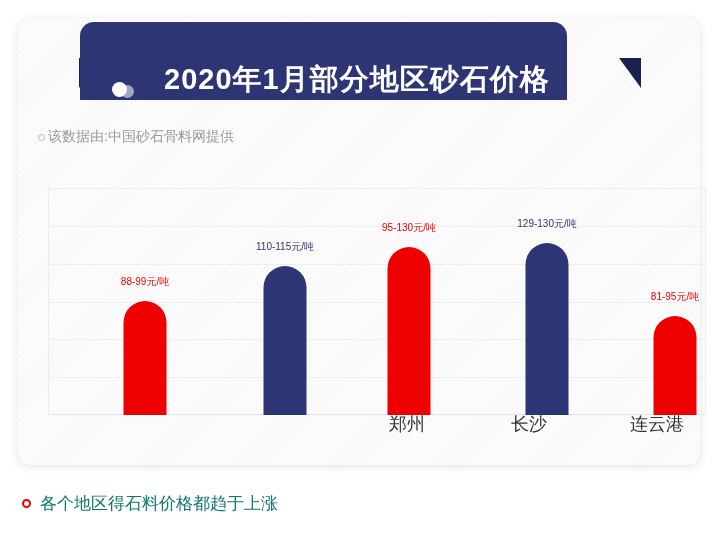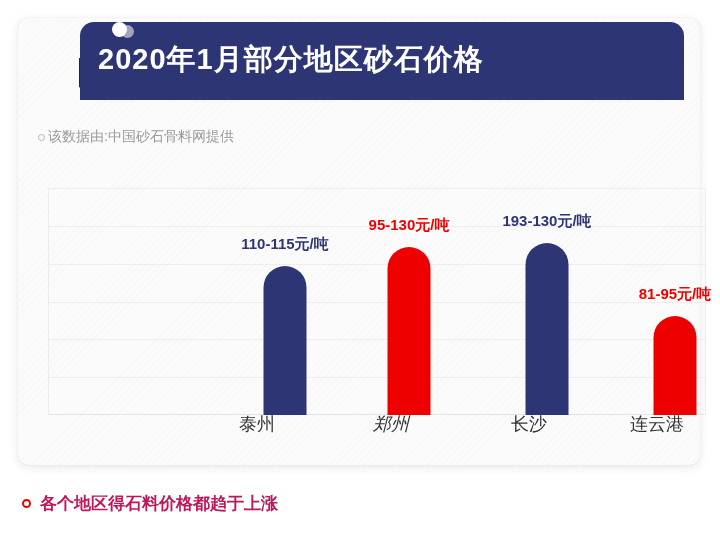--- a/index.html
+++ b/index.html
@@ -55,27 +55,26 @@
   }
   .ribbon-tail.right {
     right: -1px;
     border-width: 0 22px 30px 0;
     border-color: transparent #1b2050 transparent transparent;
   }
   .ribbon {
     position: absolute;
     left: 0;
     top: 0;
-    width: 604px;
+    width: 487px;
     height: 78px;
     background: #2e3574;
     border-radius: 14px 14px 0 0;
     display: flex;
-    align-items: flex-start;
-    flex-direction: column;
+    align-items: flex-end;
   }
   .ribbon-dot-group {
     position: relative;
     width: 34px;
     height: 18px;
     margin-left: 32px;
     flex: 0 0 auto;
   }
   .ribbon-dot-group .d1 {
     position: absolute;
@@ -172,22 +171,22 @@
     bottom: 0;
     left: 50%;
     transform: translateX(-50%);
     width: 43px;
     border-radius: 22px 22px 0 0;
   }
   .bar-value {
     position: absolute;
     left: 50%;
     transform: translateX(-50%);
-    font-size: 15px;
-    font-weight: bold;
+    font-size: 10px;
+    font-weight: normal;
     white-space: nowrap;
   }
 
   
   .cats {
     position: absolute;
     left: 30px;
     top: 412px;
     width: 658px;
     height: 30px;
@@ -213,53 +212,57 @@
   }
   .footer .ring {
     width: 9px;
     height: 9px;
     border: 2px solid #ee0000;
     border-radius: 50%;
     box-sizing: border-box;
     flex: 0 0 auto;
   }
   .footer .ftext {
-    color: #be185d;
+    color: #0f766e;
     font-size: 17px;
-    font-weight: bold;
+    font-weight: normal;
     white-space: nowrap;
   }
 </style>
 </head>
 <body>
 
 <div class="card">
 
   <div class="plot" id="plot-area">
     <div class="baseline"></div>
   <div class="gridline" style="top: 0px;"></div>
       <div class="gridline" style="top: 38px;"></div>
       <div class="gridline" style="top: 76px;"></div>
       <div class="gridline" style="top: 114px;"></div>
       <div class="gridline" style="top: 151px;"></div>
       <div class="gridline" style="top: 189px;"></div>
     </div>
 
   <div class="bars" id="bar-series" style="position:absolute;left:30px;top:170px;">
+      <div class="bar-slot" style="left: 32px;">
+        <div class="bar" style="height: 114px; background: rgb(238, 0, 0);"></div>
+        <div class="bar-value" style="color: rgb(238, 0, 0); bottom: 126px;">88-99元/吨</div>
+      </div>
       <div class="bar-slot" style="left: 172px;">
         <div class="bar" style="height: 149px; background: rgb(46, 53, 116);"></div>
         <div class="bar-value" style="color: rgb(46, 53, 116); bottom: 161px;">110-115元/吨</div>
       </div>
       <div class="bar-slot" style="left: 296px;">
         <div class="bar" style="height: 168px; background: rgb(238, 0, 0);"></div>
         <div class="bar-value" style="color: rgb(238, 0, 0); bottom: 180px;">95-130元/吨</div>
       </div>
       <div class="bar-slot" style="left: 434px;">
         <div class="bar" style="height: 172px; background: rgb(46, 53, 116);"></div>
-        <div class="bar-value" style="color: rgb(46, 53, 116); bottom: 184px;">193-130元/吨</div>
+        <div class="bar-value" style="color: rgb(46, 53, 116); bottom: 184px;">129-130元/吨</div>
       </div>
       <div class="bar-slot" style="left: 562px;">
         <div class="bar" style="height: 99px; background: rgb(238, 0, 0);"></div>
         <div class="bar-value" style="color: rgb(238, 0, 0); bottom: 111px;">81-95元/吨</div>
       </div>
     </div>
 
 </div>
 
 <div class="ribbon-wrap">
@@ -273,22 +276,21 @@
     <div class="ribbon-title">2020年1月部分地区砂石价格</div>
   </div>
 </div>
 
 <div class="subtitle">
   <span class="ring"></span>
   <span class="stext">该数据由:中国砂石骨料网提供</span>
 </div>
 
 <div class="cats" id="category-axis">
-    <div class="cat" style="left: 162px;">泰州</div>
-    <div class="cat" style="left: 296px; font-style: italic;">郑州</div>
+    <div class="cat" style="left: 312px;">郑州</div>
     <div class="cat" style="left: 434px; text-align: center;">长沙</div>
     <div class="cat" style="left: 562px;">连云港</div>
   </div>
 
 <div class="footer">
   <span class="ring"></span>
   <span class="ftext">各个地区得石料价格都趋于上涨</span>
 </div>
 
 </body></html>

